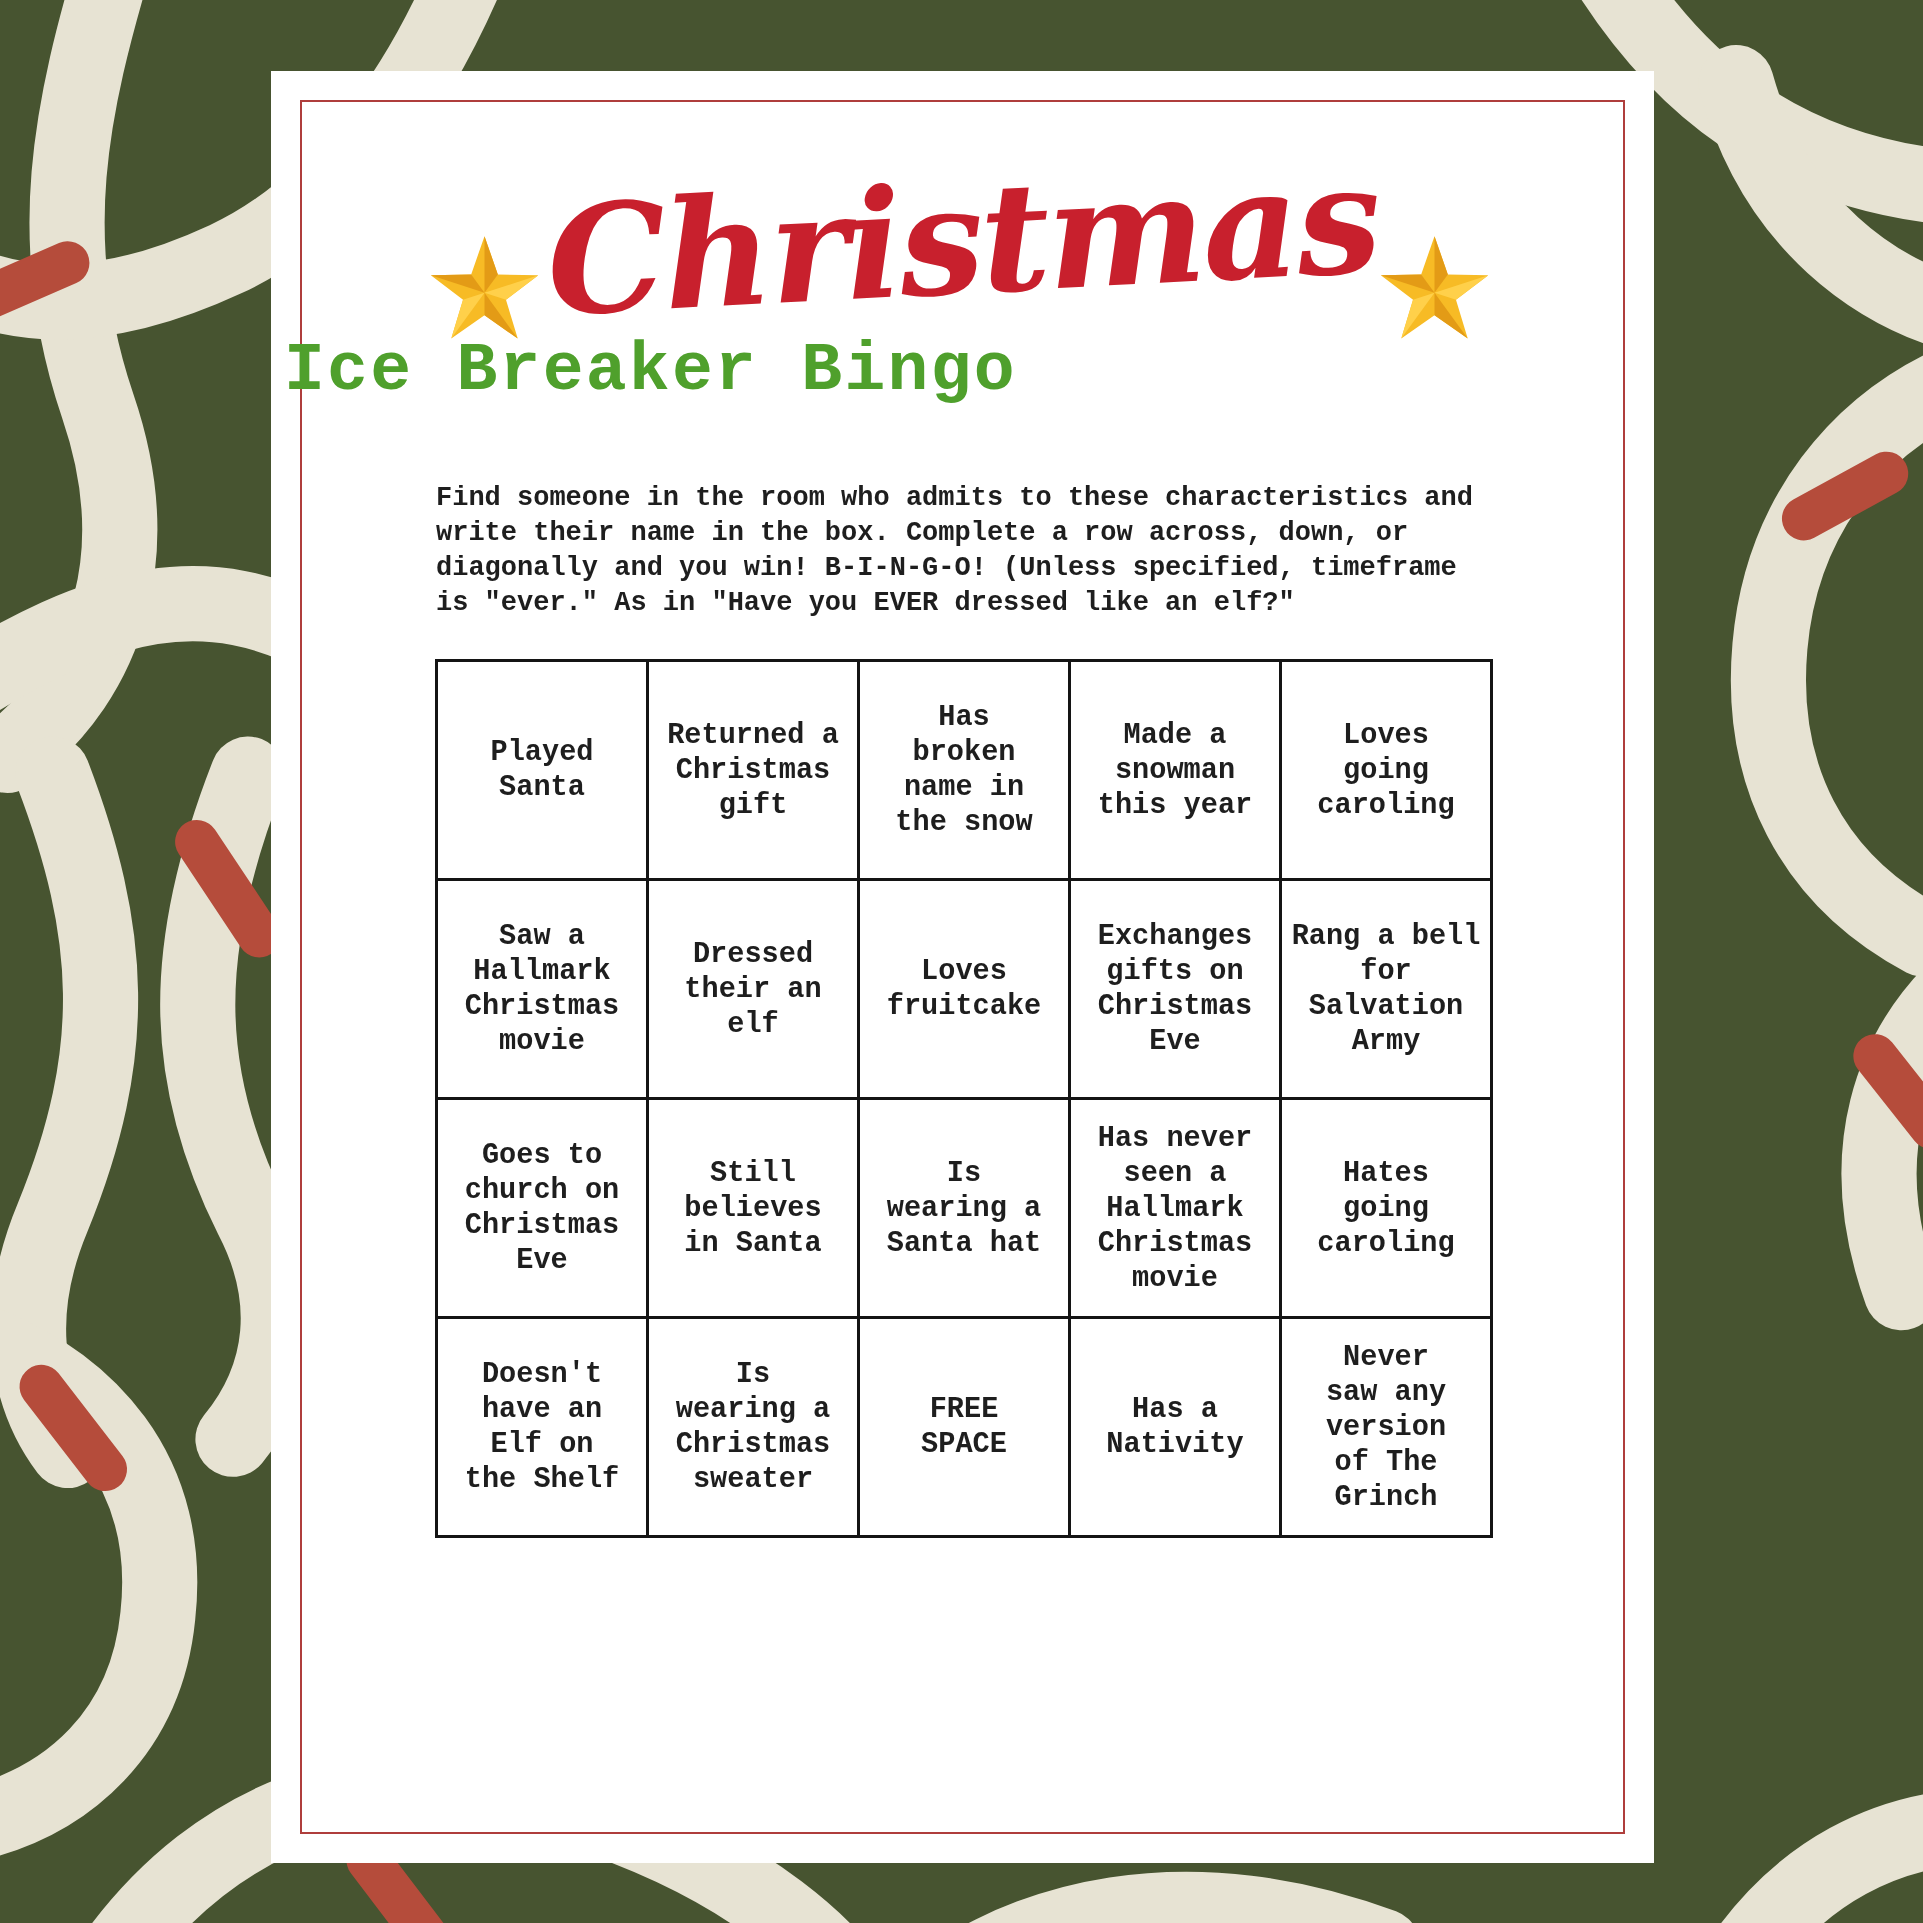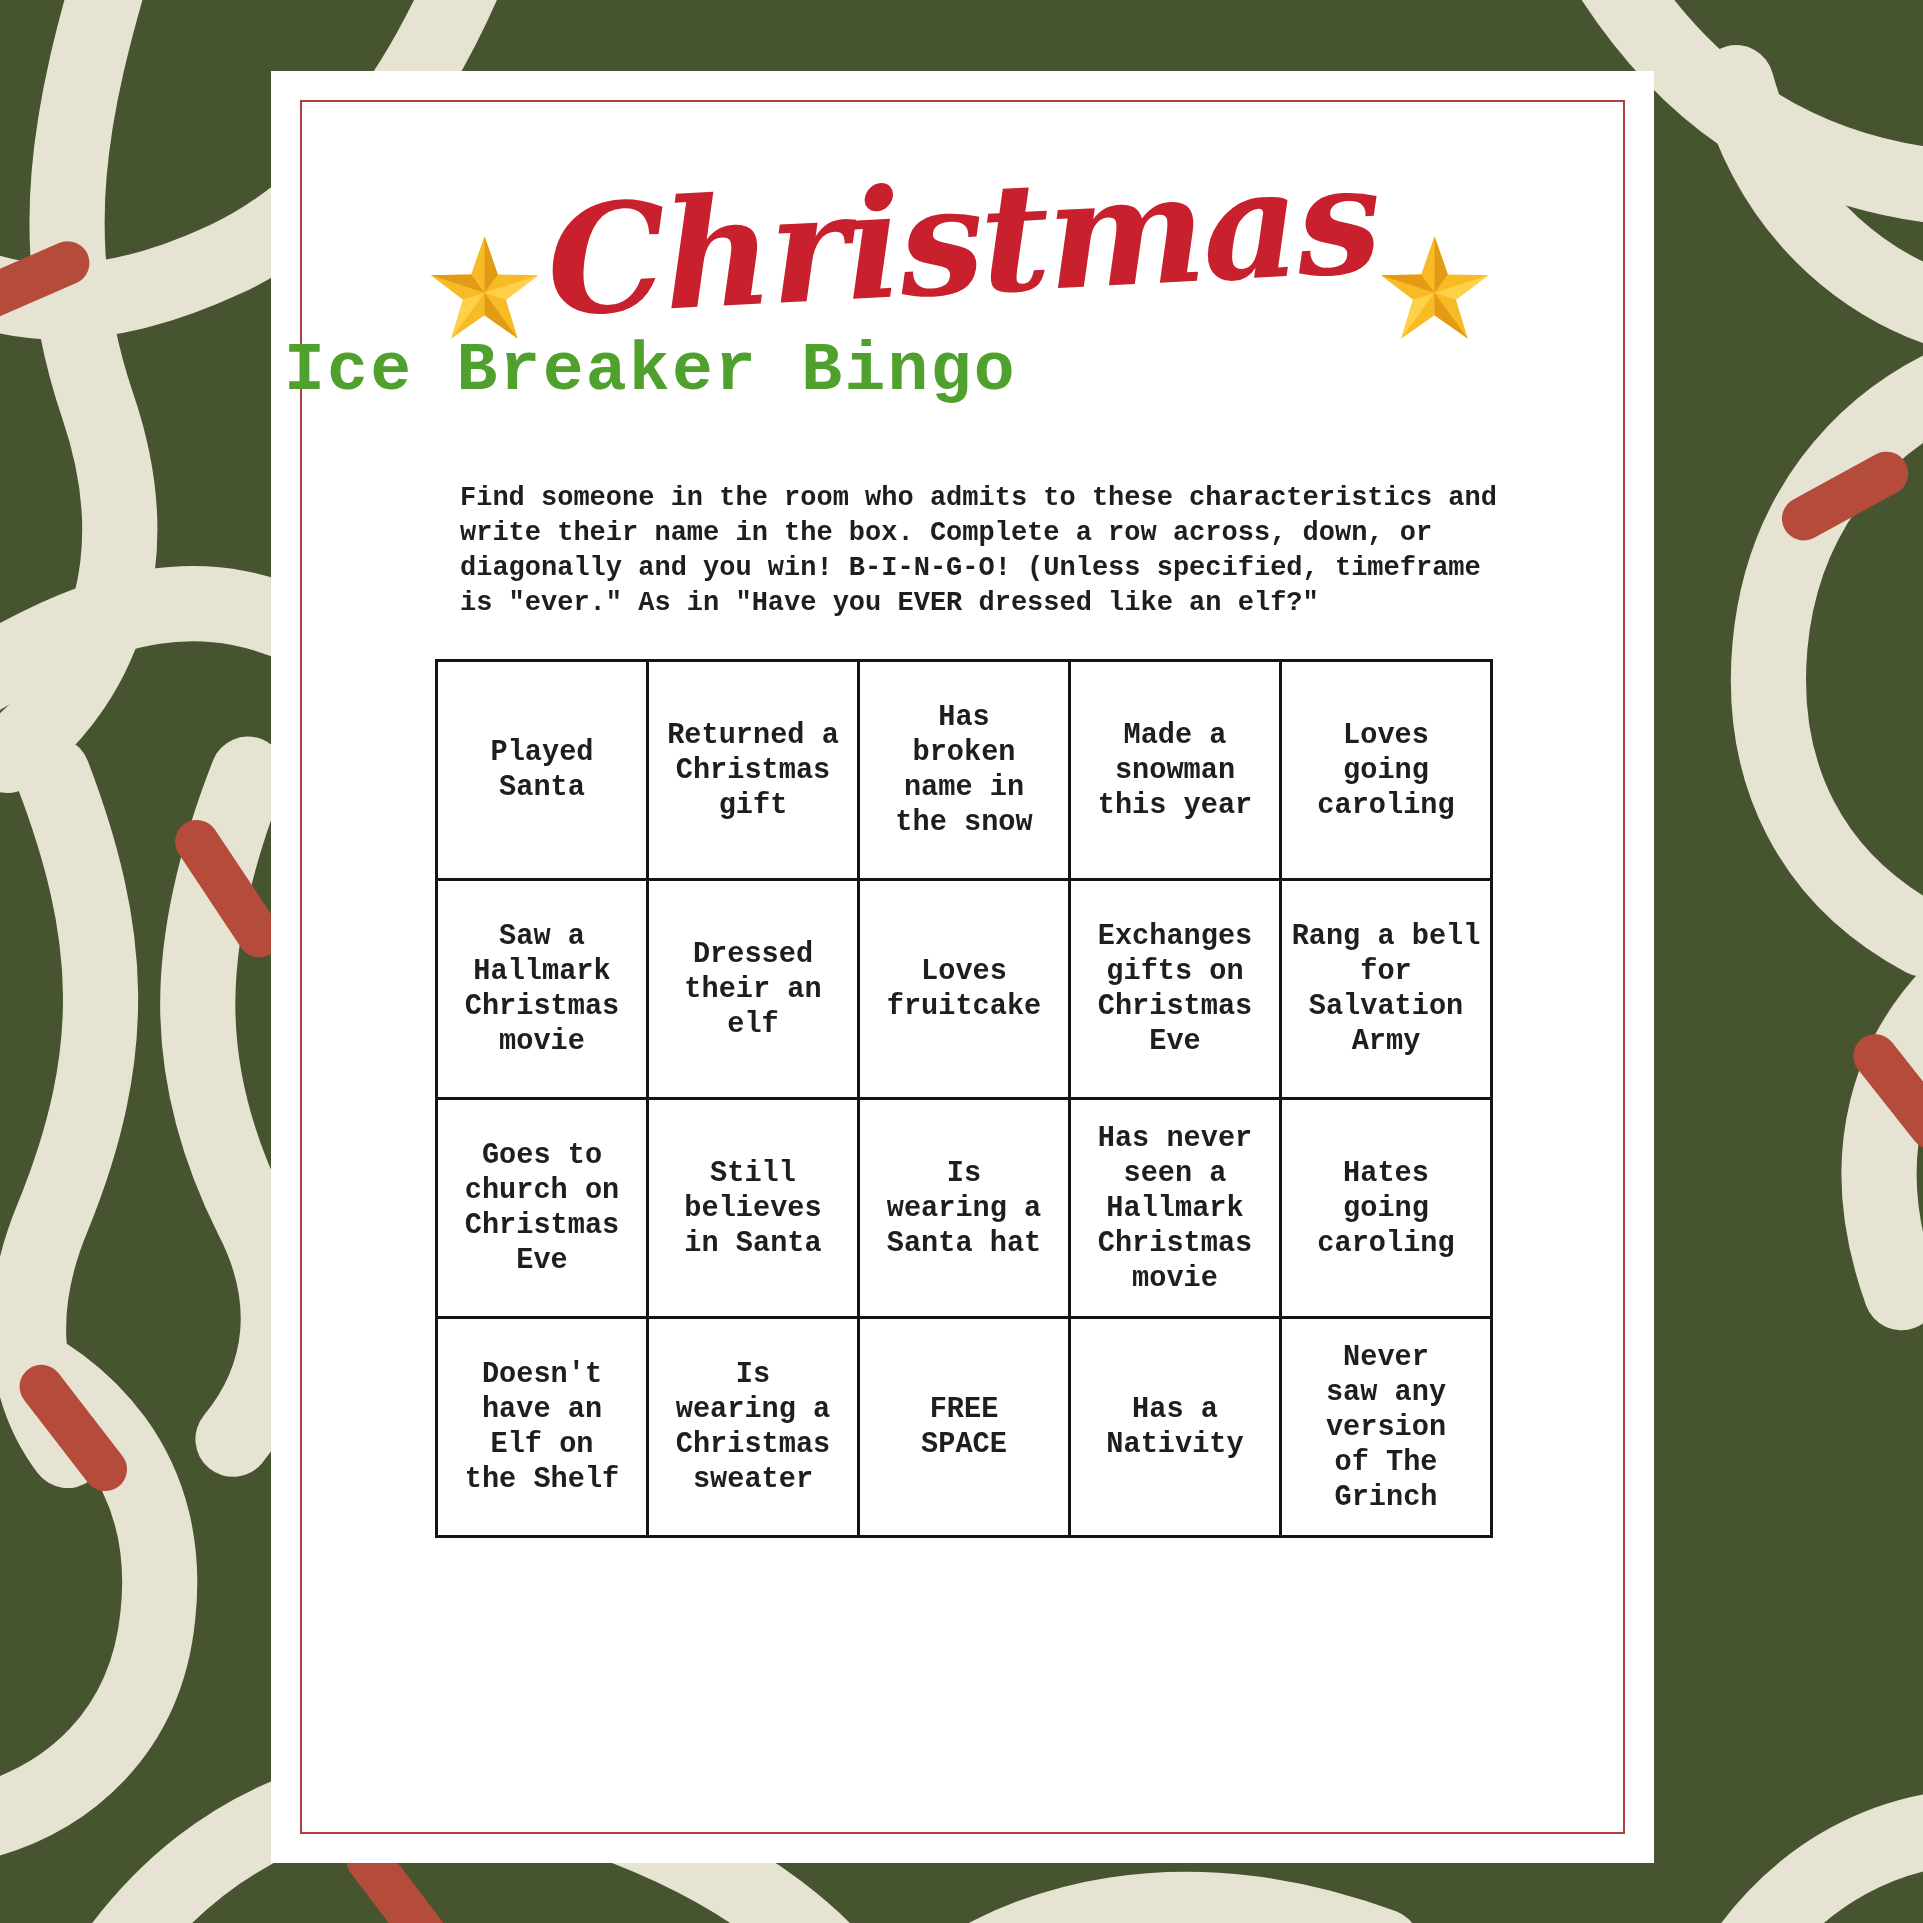--- a/index.html
+++ b/index.html
@@ -31,21 +31,21 @@
            font-size:150px; line-height:180px; color:var(--title_red);
            transform:rotate(-3deg); letter-spacing:-3px; }
 
   .subtitle { position:absolute; left:13px; top:262px; width:100%; text-align:left;
               font-family:"Liberation Mono", monospace; font-weight:bold;
               font-size:68px; line-height:75px; letter-spacing:2.3px;
               color:var(--subtitle_green); }
 
   .intro { position:absolute; left:165px; top:410px; width:1112px;
            font-size:27px; line-height:35px; color:var(--text);
-           white-space:pre-line; font-weight:bold;margin-left:24px; }
+           white-space:pre-line; font-weight:bold; }
 
   table.bingo { position:absolute; left:164px; top:588px;
                 border-collapse:collapse; table-layout:fixed; }
   table.bingo td { width:211px; height:219px; border:3px solid var(--grid_line);
                    text-align:center; vertical-align:middle;
                    font-size:28.6px; line-height:35px; color:var(--text);
                    white-space:pre-line; font-weight:bold; padding:0 7.5px;
                    background:#ffffff; }
 </style>
 </head>

